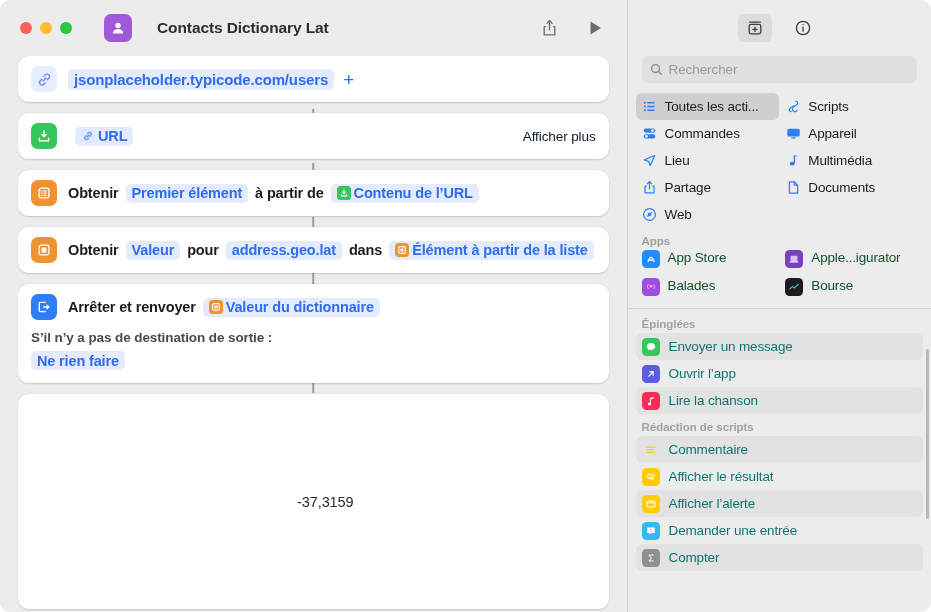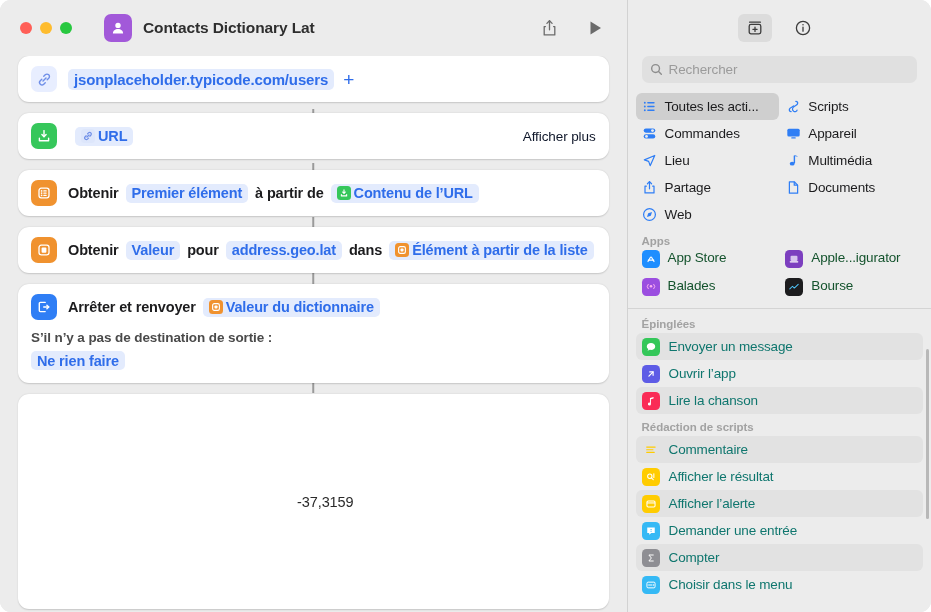--- a/index.html
+++ b/index.html
@@ -46,21 +46,21 @@
     border-radius: 7px;
     background: #a259d9;
     margin-left: 32px;
     display: flex; align-items: center; justify-content: center;
     flex: 0 0 auto;
   }
   .wtitle {
     font-size: 15.5px;
     font-weight: bold;
     color: #2e2e2e;
-    margin-left: 11px;
+    margin-left: 25px;
     letter-spacing: -0.1px;
     white-space: nowrap;
   }
   .tb-spacer { flex: 1 1 auto; }
   .tb-btn {
     width: 30px; height: 30px;
     display: flex; align-items: center; justify-content: center;
     color: #6b6b6b;
   }
   .tb-btn + .tb-btn { margin-left: 16px; }
@@ -721,25 +721,15 @@
         <span>Demander une entrée</span>
       </div>
       <div class="act-row alt">
         <span class="act-sq" style="background:#8e8e93">
           <svg width="12" height="12" viewBox="0 0 16 16" fill="none" stroke="#fff" stroke-width="1.3" stroke-linecap="round" stroke-linejoin="round">
             <path d="M11 4H5.2l3.3 4-3.3 4H11"></path>
           </svg>
         </span>
         <span>Compter</span>
       </div>
-      <div class="act-row">
-        <span class="act-sq" style="background:#35b9f5">
-          <svg width="12" height="12" viewBox="0 0 16 16" fill="none" stroke="#fff" stroke-width="1.3">
-            <rect x="2.6" y="4.2" width="10.8" height="7.6" rx="1.6"></rect>
-            <path d="M4.8 8h4.4" stroke-linecap="round"></path>
-            <circle cx="11.2" cy="8" r="0.9" fill="#fff" stroke="none"></circle>
-          </svg>
-        </span>
-        <span>Choisir dans le menu</span>
-      </div>
     </div>
   </div>
 </div>
 
 </body></html>

